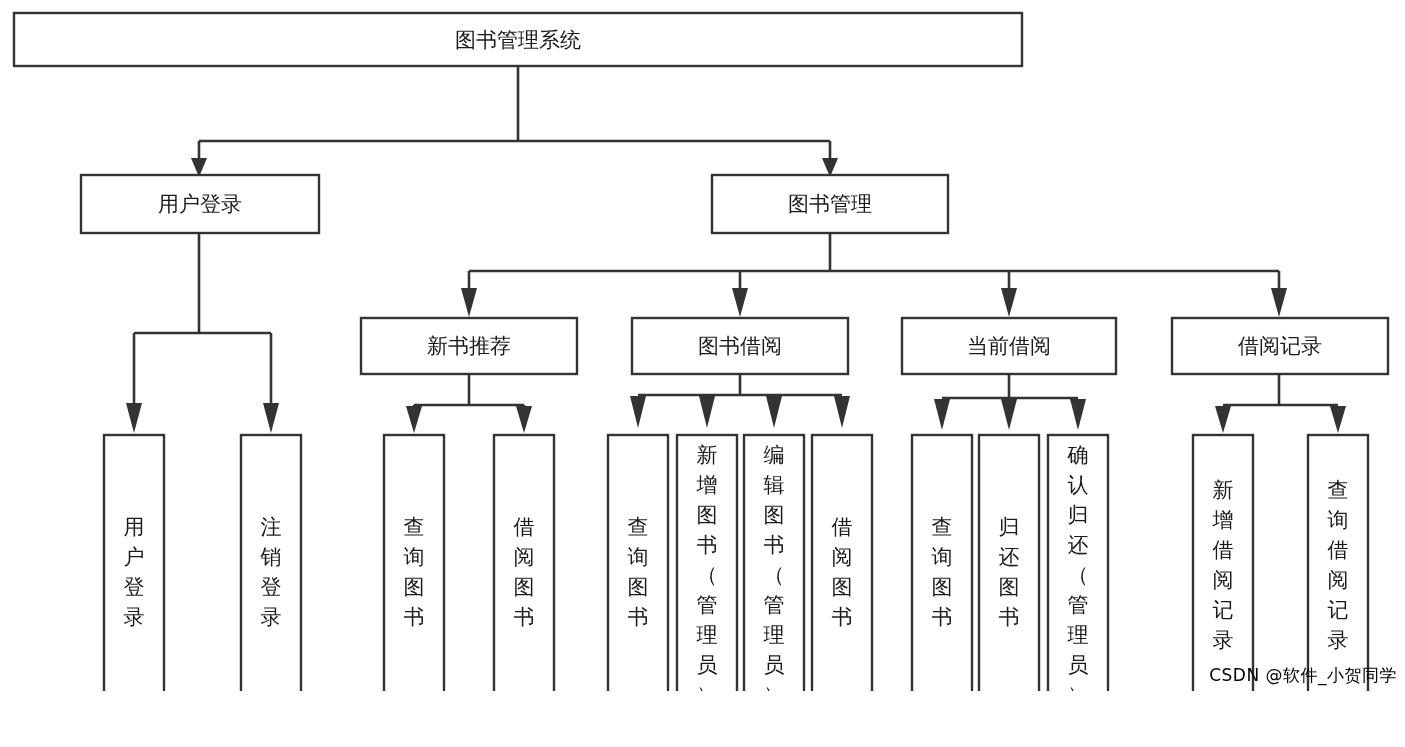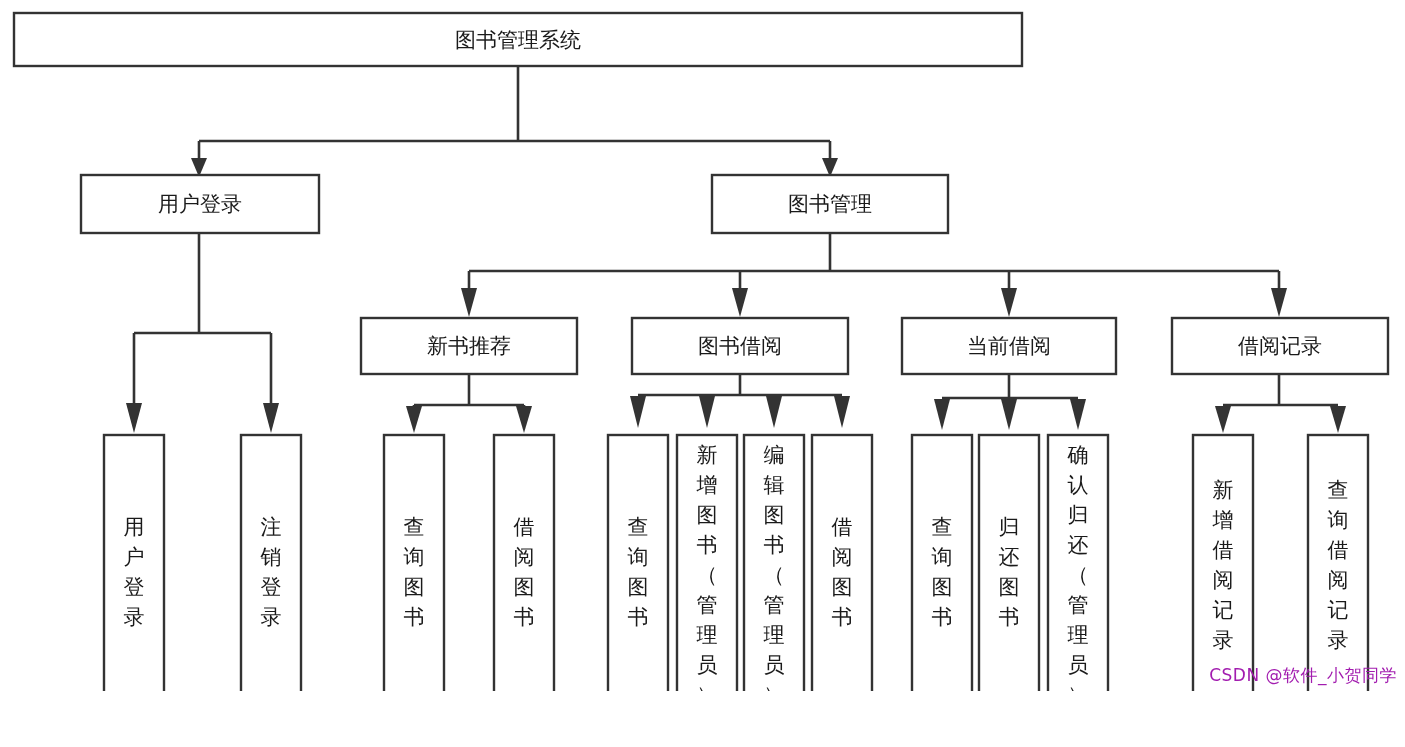--- a/index.html
+++ b/index.html
@@ -53,21 +53,21 @@
     font-size: 21px;
     fill: #1a1a1a;
     text-anchor: middle;
   }
   .watermark {
     position: absolute;
     right: 8px;
     bottom: 4px;
     font-family: "DejaVu Sans", "Liberation Sans", sans-serif;
     font-size: 17px;
-    color: #a21caf;
+    color: #000000;
     white-space: nowrap;
     letter-spacing: 0.5px;
     user-select: none;
   }
 </style>
 </head>
 <body>
 
 <div id="diagram-root">
 

